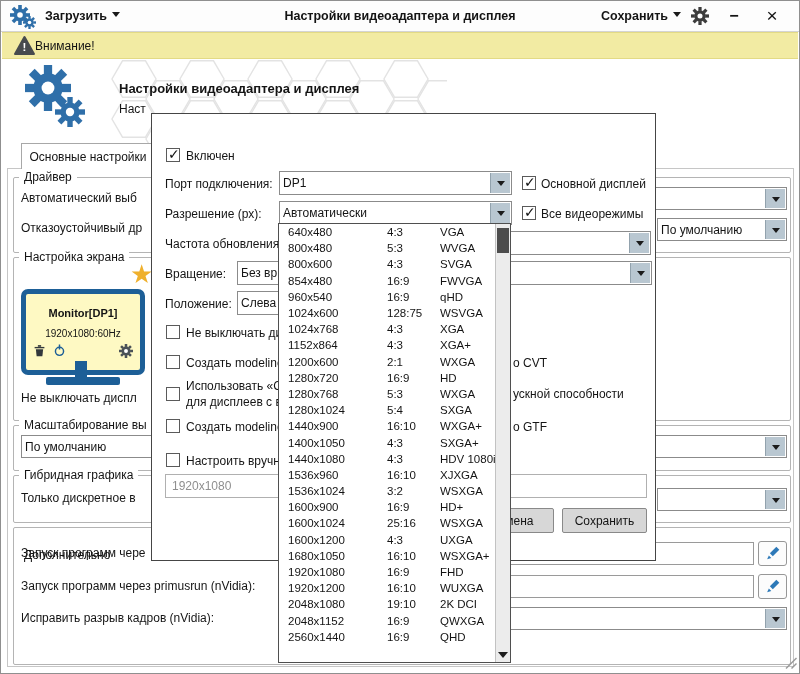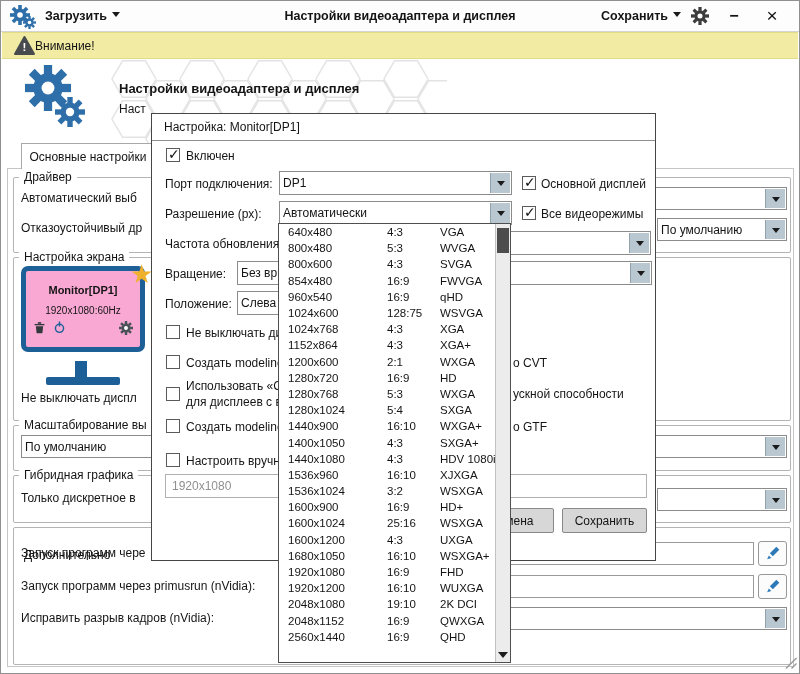--- a/index.html
+++ b/index.html
@@ -47,22 +47,22 @@
   #resdrop{position:absolute;left:277px;top:222px;width:233px;height:440px;background:#ffffff;border:1px solid #4f4f4f;
            z-index:20;box-sizing:border-box;}
   #reslist{position:absolute;left:0;top:0;right:15px;bottom:0;overflow:hidden;}
   .res-row{display:grid;grid-template-columns:99px 53px auto;align-items:center;height:16.2px;padding-left:9px;
            font-size:11.5px;white-space:nowrap;}
   .sbar{position:absolute;top:0;right:0;bottom:0;width:15px;background:#ececec;border-left:1px solid #c2c2c2;box-sizing:border-box;}
   .sthumb{position:absolute;left:1px;right:1px;top:4px;height:25px;background:#4d4d4d;}
   .sdown{position:absolute;left:0;right:0;bottom:1px;height:14px;display:flex;align-items:center;justify-content:center;}
   .sdown i{display:block;border:5px solid transparent;border-top:6px solid #1d1d1d;margin-top:6px;}
   
-  #monitor{position:absolute;left:20px;top:265px;width:124px;height:86px;border:5px solid #1d5f97;border-radius:7px;
-           background:#f9a8d4;box-sizing:border-box;display:flex;flex-direction:column;align-items:center;justify-content:center;}
+  #monitor{position:absolute;left:20px;top:288px;width:124px;height:86px;border:5px solid #1d5f97;border-radius:7px;
+           background:#fef9c3;box-sizing:border-box;display:flex;flex-direction:column;align-items:center;justify-content:center;}
   .m-name{font-size:11px;font-weight:700;white-space:nowrap;}
   .m-mode{font-size:10px;margin-top:9px;white-space:nowrap;}
   .m-icons{display:flex;align-items:center;width:100%;padding:0 7px;margin-top:5px;box-sizing:border-box;gap:7px;}
 </style>
 </head>
 <body>
 
 <svg width="0" height="0" style="position:absolute">
   <defs>
     <symbol id="gear" viewBox="-10 -10 20 20">
@@ -257,21 +257,20 @@
       <span class="arr">
         <i></i>
       </span>
   </div>
 
   <svg class="abs" style="left:783px;top:655px" width="14" height="14">
       <use href="#grip"></use>
     </svg>
 
   <div id="dialog">
-    <div class="dlg-title">Настройка: Monitor[DP1]</div>
 
     <span class="cb checked" style="left:14px;top:34px"></span>
     <span class="lb" style="left:34px;top:35px">Включен</span>
 
     <div class="lb" style="left:13px;top:63px">Порт подключения:</div>
     <div class="combo" style="left:127px;top:57px;width:233px;height:24px">
       <span class="tx">DP1</span>
         <span class="arr">
           <i></i>
         </span>

